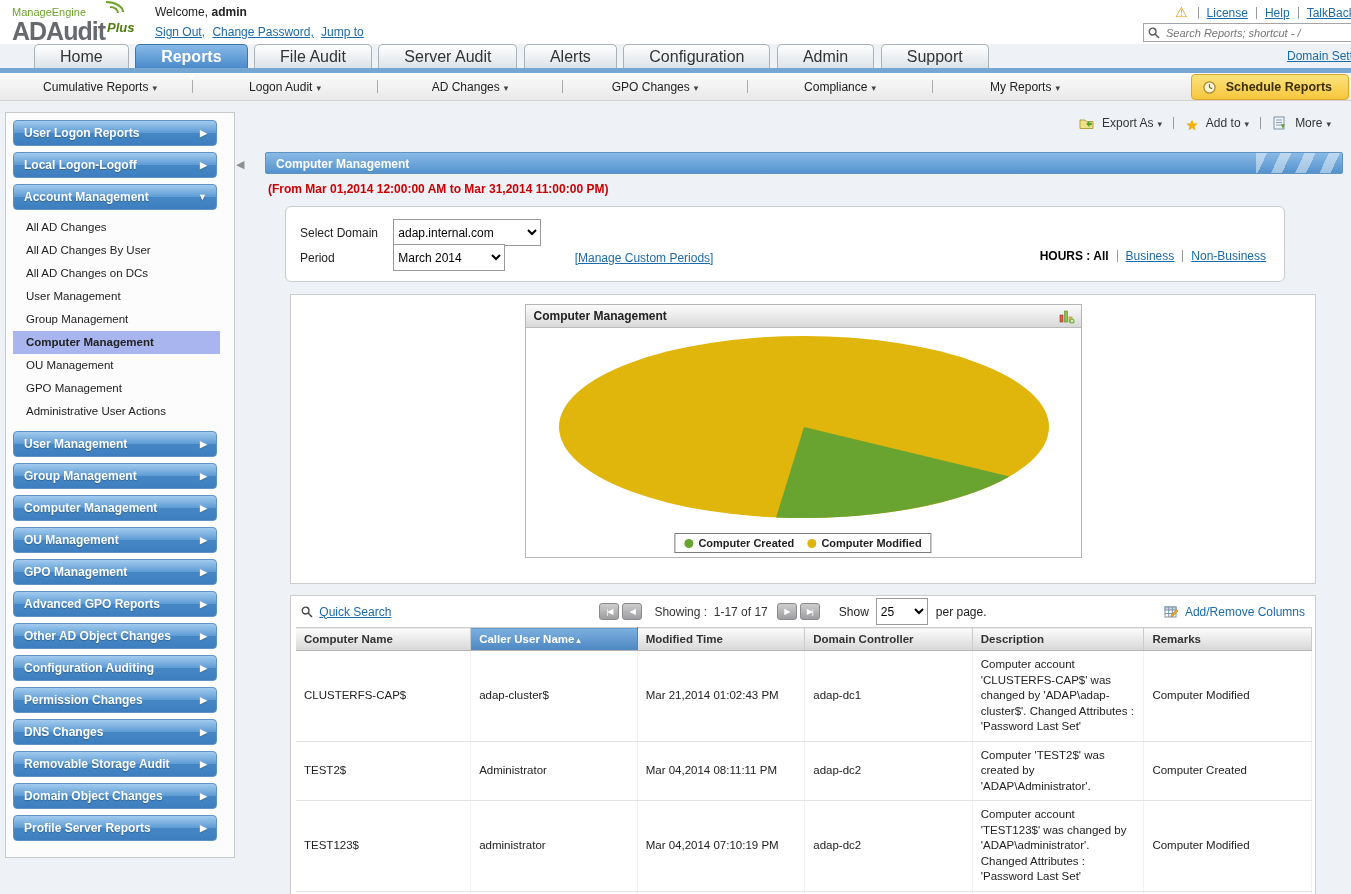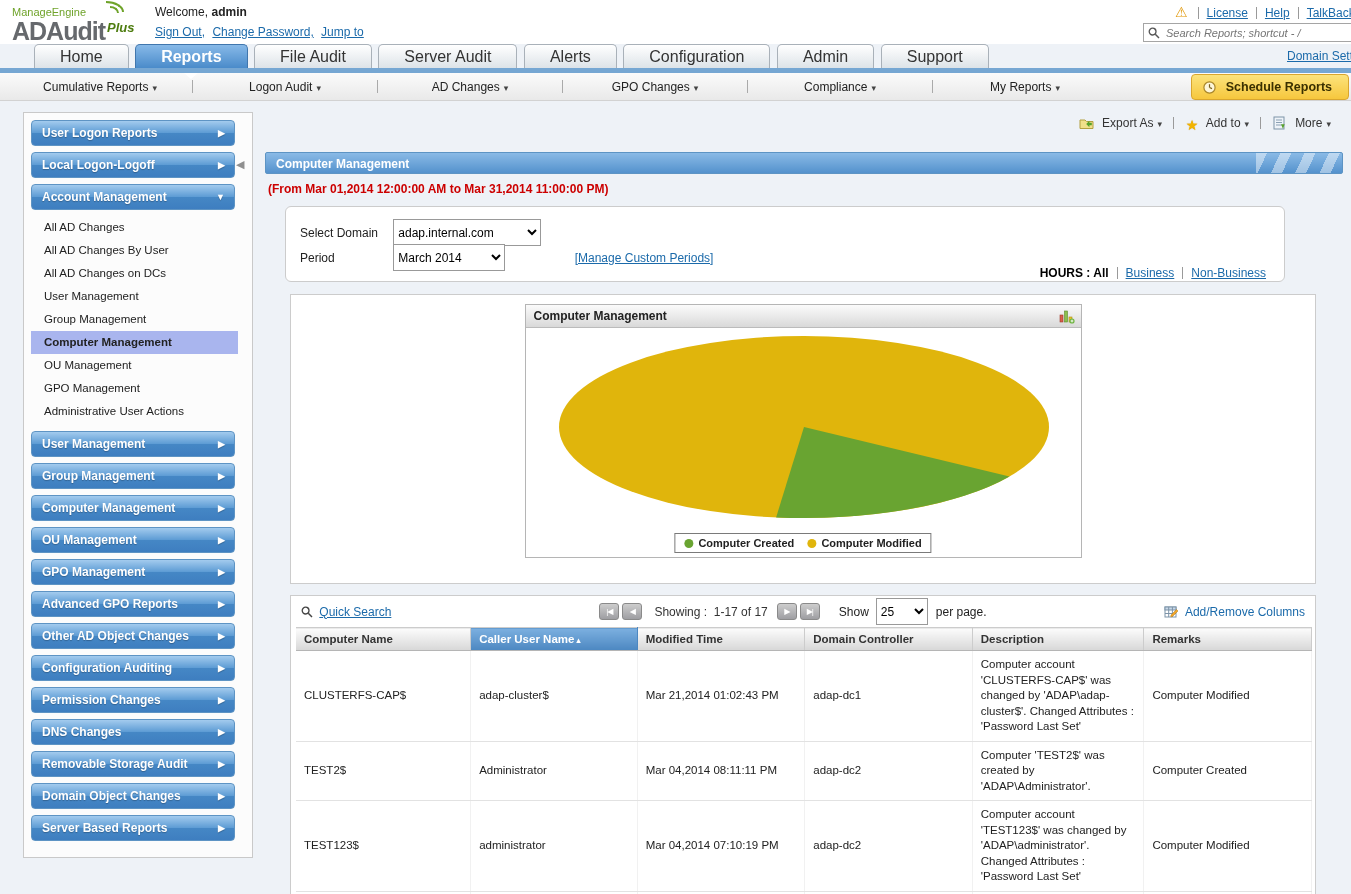--- a/index.html
+++ b/index.html
@@ -51,21 +51,21 @@
   .subnav-item { width:156px; text-align:center; font-size:12px; color:#222; cursor:pointer; white-space:nowrap; }
   .subnav-item.first { margin-left:22px; }
   .subnav-sep { width:1px; height:13px; background:#aaa; margin:0 14px; }
   .caret { font-size:9px; color:#444; margin-left:4px; }
   .schedule-btn { position:absolute; right:2px; top:1px; height:26px; line-height:24px;
     padding:0 16px 0 34px; background:linear-gradient(#fce37c,#f6c73d); border:1px solid #d9a62e;
     border-radius:4px; font-weight:bold; font-size:12.5px; color:#3a3000; cursor:pointer;text-align:center; }
   .schedule-btn svg { position:absolute; left:11px; top:6px; }
 
   
-  .sidebar { position:absolute; left:23px; top:112px; width:230px; background:#fcfcfc;
+  .sidebar { position:absolute; left:5px; top:112px; width:230px; background:#fcfcfc;
     border:1px solid #c9c9c9; padding:7px 0 10px 7px; }
   .side-header { width:204px; height:26px; line-height:25px; margin-bottom:6px; padding-left:10px;
     color:#fff; font-weight:bold; font-size:12px; cursor:pointer; position:relative;
     background:linear-gradient(#a3cbee 0%,#5f9dd5 48%,#4587c5 52%,#3e7ec0 100%);
     border:1px solid #5e94c4; border-radius:4px; text-shadow:0 1px 1px rgba(0,0,0,.25); }
   .side-header .arr { position:absolute; right:9px; top:0; font-size:9px; }
   .side-sub { list-style:none; margin:3px 0 8px; padding:0; }
   .side-sub li { height:23px; line-height:23px; font-size:11.5px; color:#222; padding-left:13px;
     width:207px; cursor:pointer; white-space:nowrap; }
   .side-sub li.selected { background:#a9b5ee; font-weight:bold; }
@@ -85,21 +85,21 @@
   .range-text { margin:8px 0 0 3px; color:#cc0000; font-weight:bold; font-size:12px; }
 
   .filter-panel { margin:10px 0 0 20px; width:1000px; background:#fff; border:1px solid #ccc;
     border-radius:6px; padding:12px 16px 12px 14px; position:relative; font-size:12px; }
   .filter-row { height:25px; line-height:25px; }
   .filter-label { display:inline-block; width:90px; }
   select { font-size:12px; height:27px; border:1px solid #999; background:#fff; font-family:inherit; }
   .domain-select { width:148px; }
   .period-select { width:112px; }
   .mcp-link { margin-left:66px; }
-  .hours { position:absolute; right:18px; top:42px; font-size:12px;margin-top:17px; }
+  .hours { position:absolute; right:18px; top:42px; font-size:12px; }
   .hours b { color:#000; }
 
   .chart-panel { margin:12px 0 0 25px; width:1026px; height:290px; background:#fff; border:1px solid #ccc; }
   .chart-widget { width:557px; height:254px; margin:9px auto 0; border:1px solid #b5b5b5; background:#fff; }
   .chart-widget-header { height:23px; line-height:23px; padding:0 8px; font-weight:bold; font-size:12px;
     color:#222; background:linear-gradient(#fbfbfb,#d9d9d9); border-bottom:1px solid #bbb; position:relative; }
   .chart-icon { position:absolute; right:6px; top:3px; cursor:pointer; }
   .chart-body { position:relative; height:229px; }
   .chart-legend { position:absolute; left:50%; transform:translateX(-50%); bottom:4px;
     border:1px solid #7a7a7a; background:#fff; padding:3px 9px; font-size:11px; font-weight:bold; white-space:nowrap; }
@@ -217,21 +217,21 @@
   <div class="side-header"><span>Computer Management</span><span class="arr">▶</span></div>
   <div class="side-header"><span>OU Management</span><span class="arr">▶</span></div>
   <div class="side-header"><span>GPO Management</span><span class="arr">▶</span></div>
   <div class="side-header"><span>Advanced GPO Reports</span><span class="arr">▶</span></div>
   <div class="side-header"><span>Other AD Object Changes</span><span class="arr">▶</span></div>
   <div class="side-header"><span>Configuration Auditing</span><span class="arr">▶</span></div>
   <div class="side-header"><span>Permission Changes</span><span class="arr">▶</span></div>
   <div class="side-header"><span>DNS Changes</span><span class="arr">▶</span></div>
   <div class="side-header"><span>Removable Storage Audit</span><span class="arr">▶</span></div>
   <div class="side-header"><span>Domain Object Changes</span><span class="arr">▶</span></div>
-  <div class="side-header"><span>Server Based Reports</span><span class="arr">▶</span></div>
+  <div class="side-header"><span>Profile Server Reports</span><span class="arr">▶</span></div>
 </div>
 <span class="collapse-handle">◀</span>
 
 <div class="content">
 
   <div class="toolbar">
     <span class="tool-group">
       <svg width="15" height="14" viewBox="0 0 15 14">
           <path d="M1 4 h5 l1.5 1.5 H14 v7 H1 z" fill="#f0e08a" stroke="#b2a040" stroke-width="1"></path>
           <path d="M6 9 l4-4 v2.4 h3 v3.2 h-3 v2.4 z" fill="#57a02a" transform="scale(0.8) translate(3,1)"></path>

